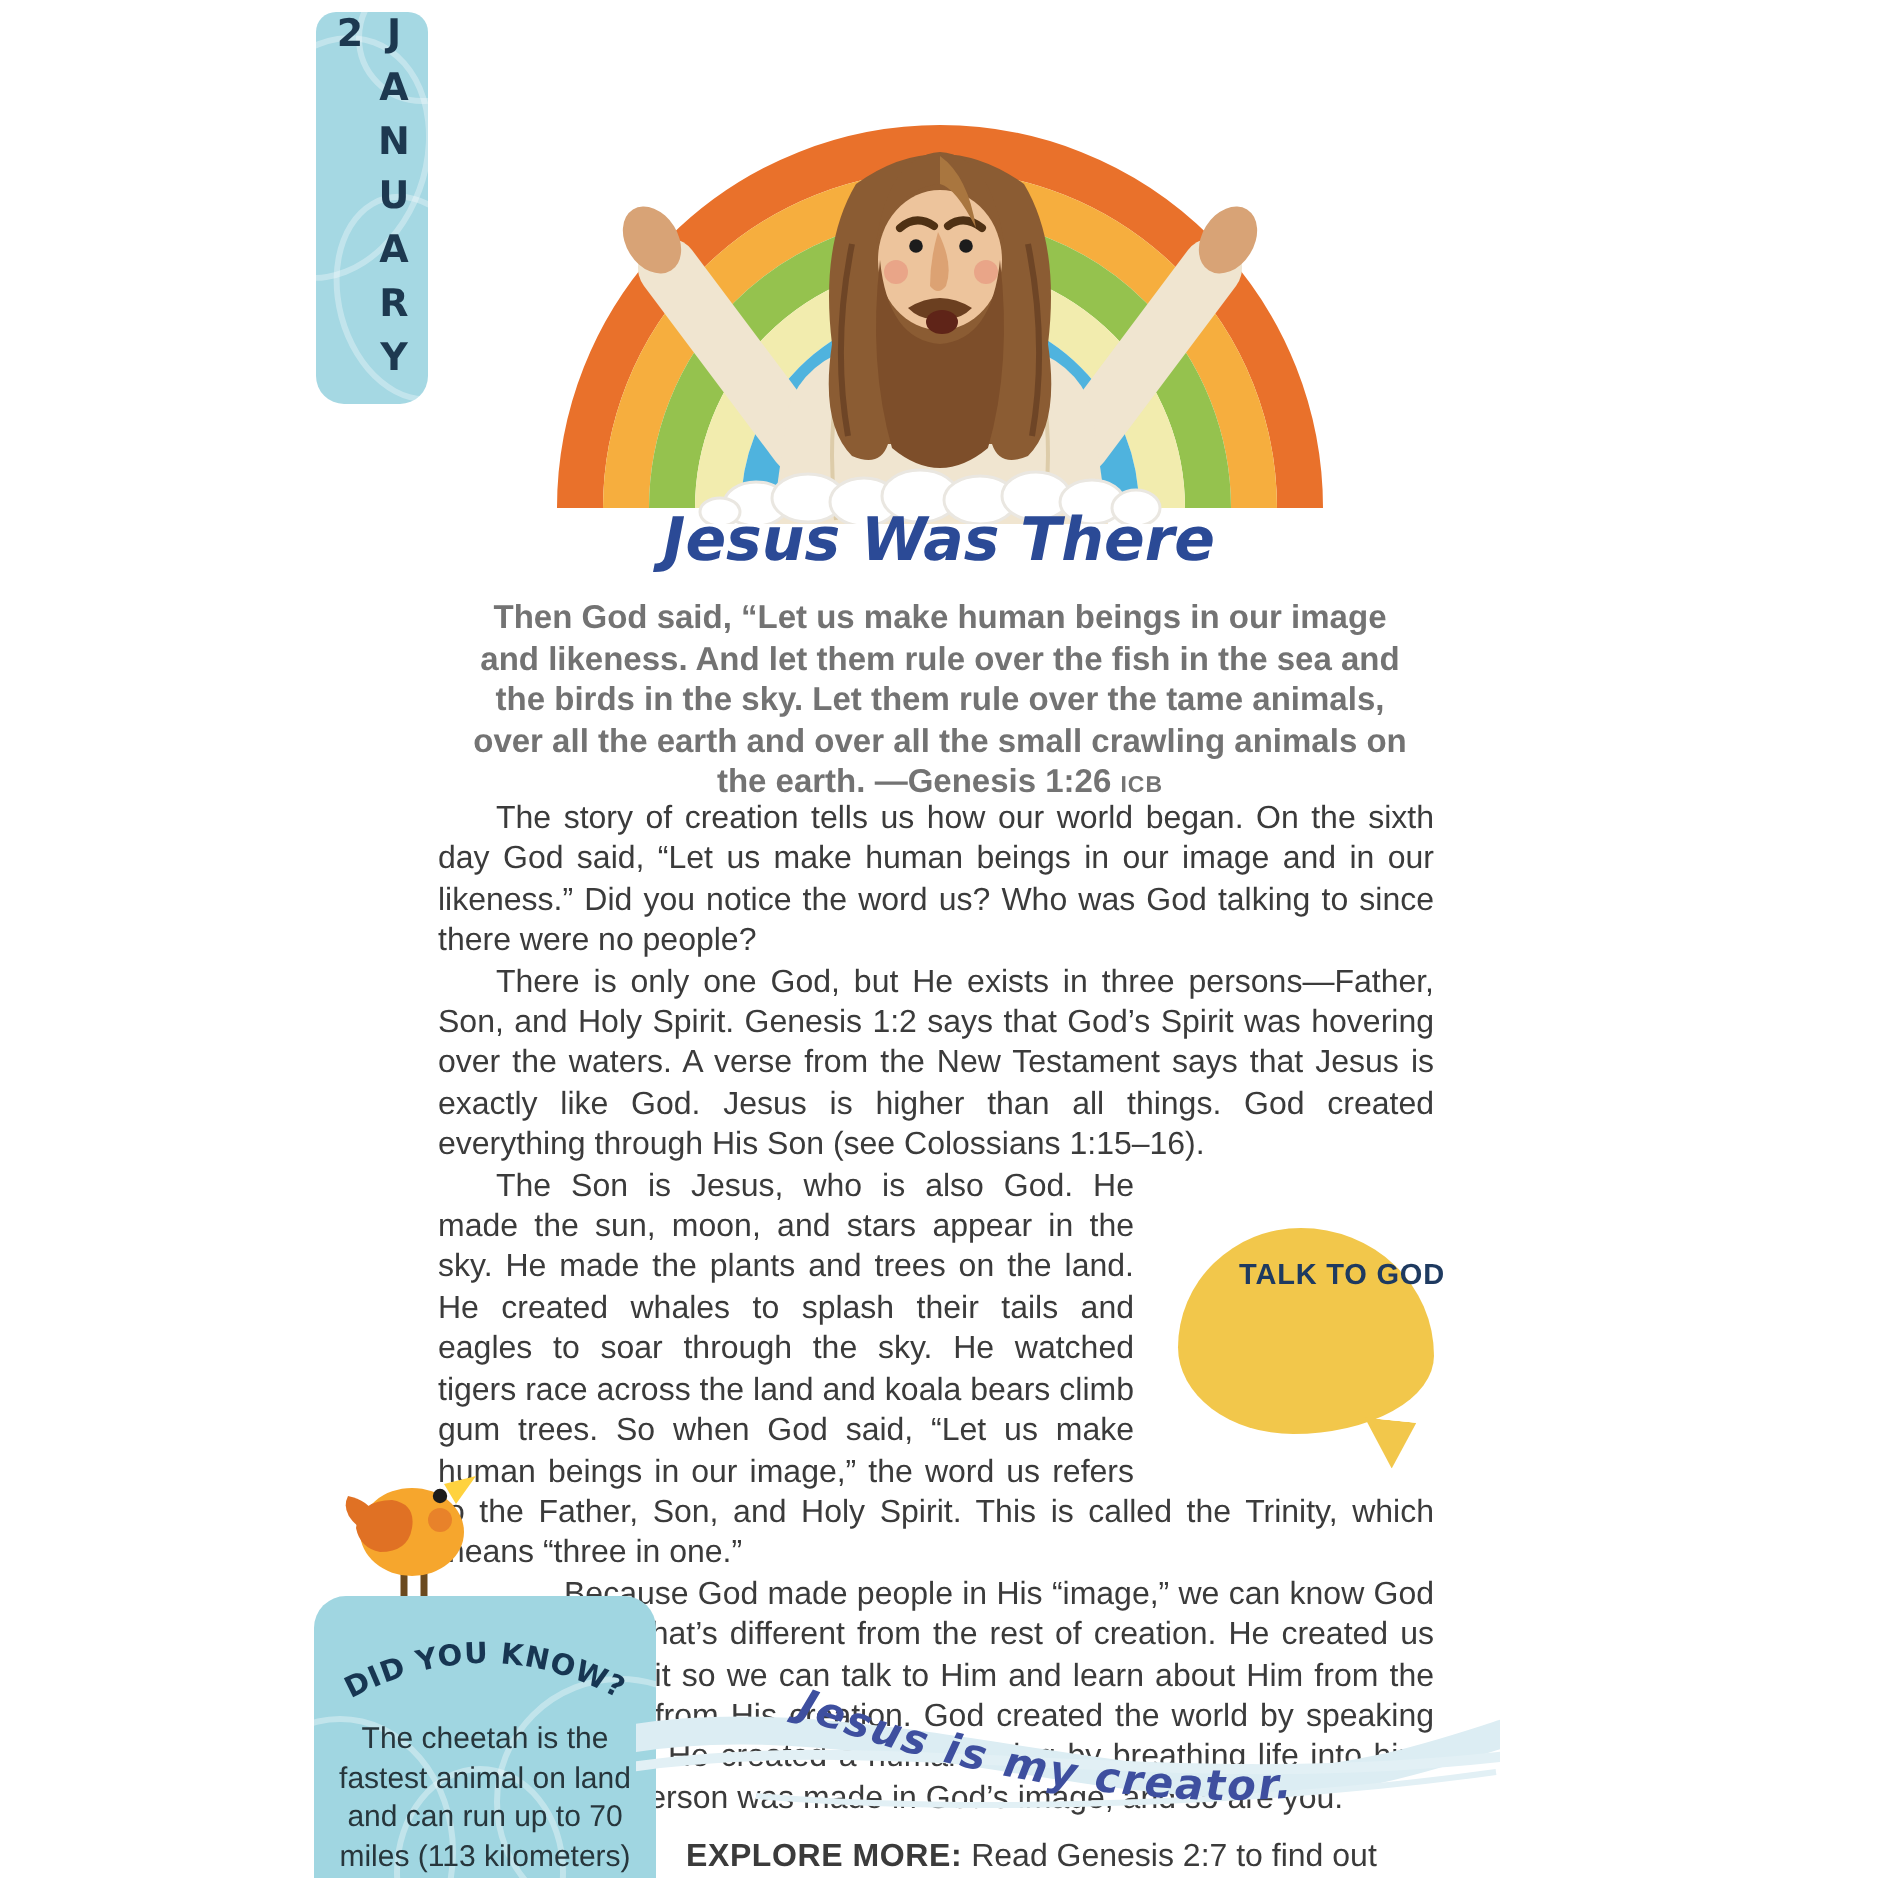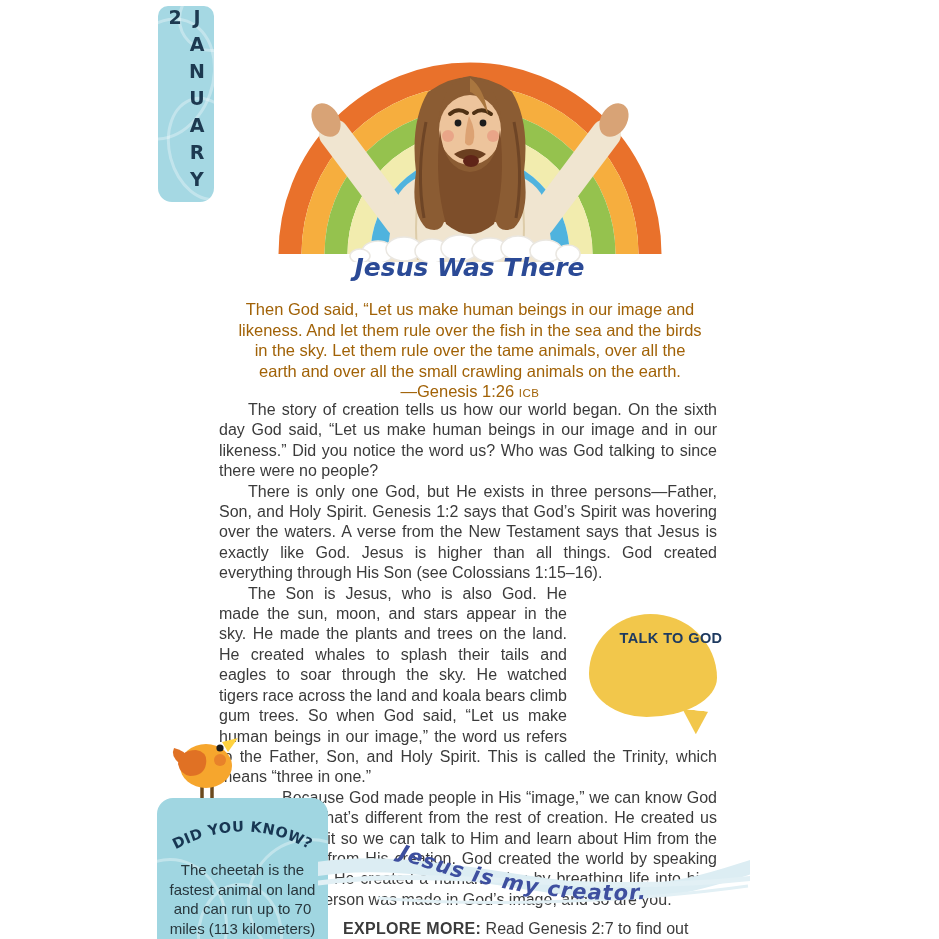--- a/index.html
+++ b/index.html
@@ -21,25 +21,25 @@
     position:relative;writing-mode:vertical-rl;text-orientation:upright;
     font-family:"DejaVu Sans",sans-serif;font-weight:bold;font-size:19px;
     letter-spacing:5px;color:#1d3950;
   }
   
   .illo{position:absolute;left:268px;top:22px;width:404px;height:240px;}
   
   .title{
     position:absolute;left:0;top:253px;width:939px;text-align:center;
     font-family:"DejaVu Sans",sans-serif;font-style:italic;font-weight:bold;
-    font-size:25px;color:#2b4a96;
+    font-size:30px;color:#2b4a96;
   }
   .verse{
     position:absolute;left:234px;top:299px;width:472px;text-align:center;
-    font-weight:normal;font-size:16.5px;line-height:20.6px;color:#a16207;
+    font-weight:bold;font-size:16.5px;line-height:20.6px;color:#737373;
   }
   .verse .ref{white-space:nowrap;}
   .verse .trans{font-size:11.5px;letter-spacing:.5px;}
   
   .body{
     position:absolute;left:219px;top:400px;width:498px;
     font-size:16px;line-height:20.4px;color:#3b3b3b;text-align:justify;
   }
   .para{margin:0;text-indent:29px;}
   .italic{}

